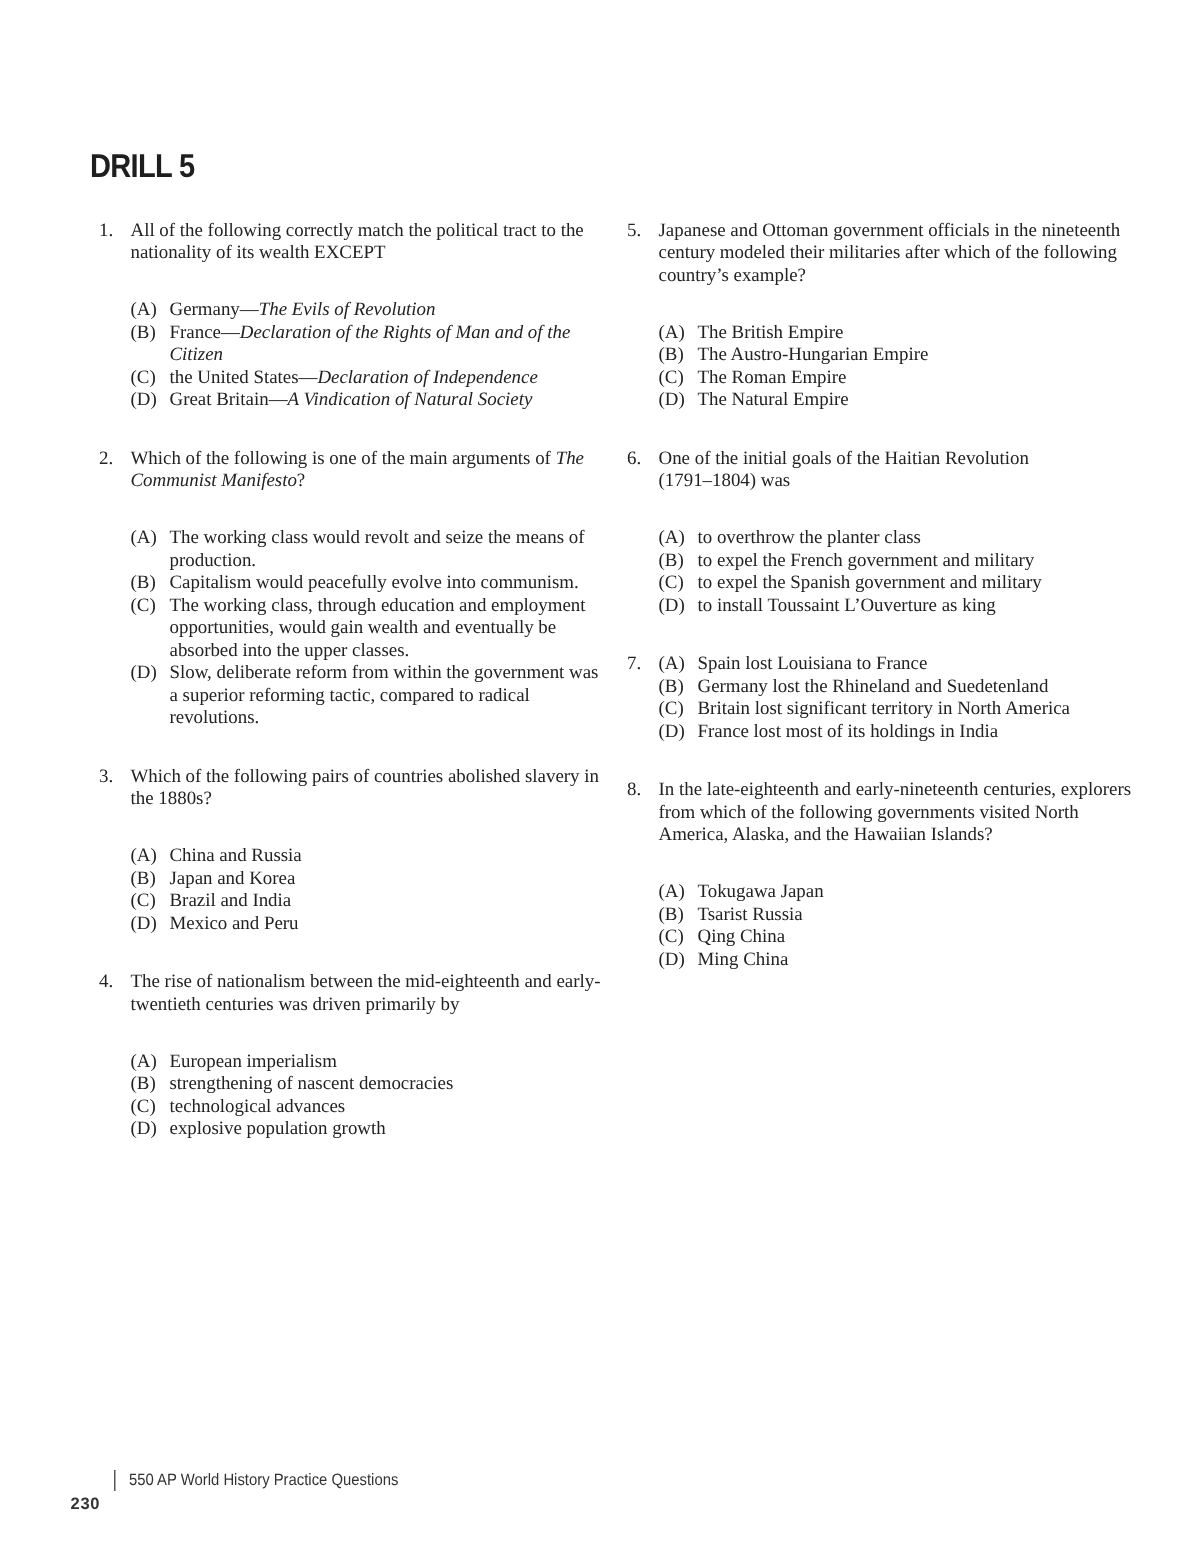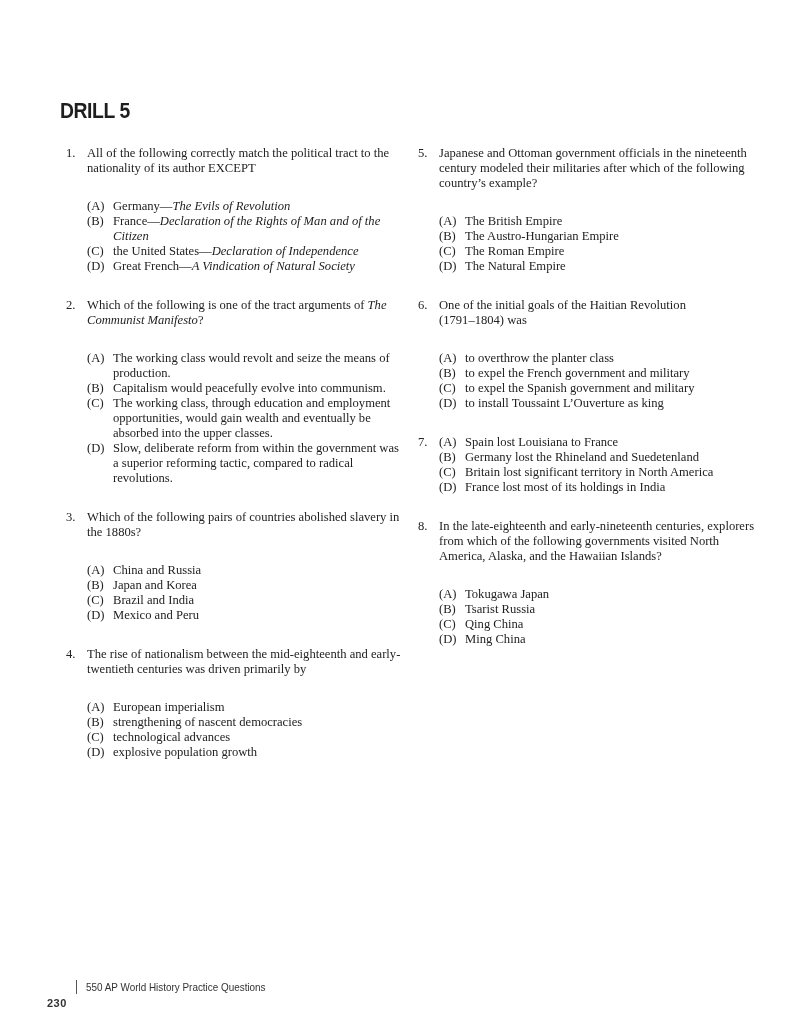--- a/index.html
+++ b/index.html
@@ -26,32 +26,32 @@
 </style>
 </head>
 <body>
 
 <div class="title">DRILL 5</div>
 
 <div class="col left">
 
   <div class="q" style="margin-bottom:0;">
     <span class="qnum">1.</span>
-    <span class="stem">All of the following correctly match the political tract to the nationality of its author EXCEPT</span>
+    <span class="stem">All of the following correctly match the political tract to the nationality of its wealth EXCEPT</span>
     <div class="choices">
       <div class="choice"><span class="clabel">(A)</span><span>Germany—</span><span class="it">The Evils of Revolution</span></div>
       <div class="choice"><span class="clabel">(B)</span><span>France—</span><span class="it">Declaration of the Rights of Man and of the Citizen</span></div>
       <div class="choice"><span class="clabel">(C)</span><span>the United States—</span><span class="it">Declaration of Independence</span></div>
-      <div class="choice"><span class="clabel">(D)</span><span>Great French—</span><span class="it">A Vindication of Natural Society</span></div>
+      <div class="choice"><span class="clabel">(D)</span><span>Great Britain—</span><span class="it">A Vindication of Natural Society</span></div>
     </div>
   </div>
 
   <div class="q" style="margin-top:24px;">
     <span class="qnum">2.</span>
-    <span class="stem"><span>Which of the following is one of the tract arguments of </span><span class="it">The Communist Manifesto</span><span>?</span></span>
+    <span class="stem"><span>Which of the following is one of the main arguments of </span><span class="it">The Communist Manifesto</span><span>?</span></span>
     <div class="choices">
       <div class="choice"><span class="clabel">(A)</span><span>The working class would revolt and seize the means of production.</span></div>
       <div class="choice"><span class="clabel">(B)</span><span>Capitalism would peacefully evolve into communism.</span></div>
       <div class="choice"><span class="clabel">(C)</span><span>The working class, through education and employment opportunities, would gain wealth and eventually be absorbed into the upper classes.</span></div>
       <div class="choice"><span class="clabel">(D)</span><span>Slow, deliberate reform from within the government was a superior reforming tactic, compared to radical revolutions.</span></div>
     </div>
   </div>
 
   <div class="q" style="margin-top:24px;">
     <span class="qnum">3.</span>

